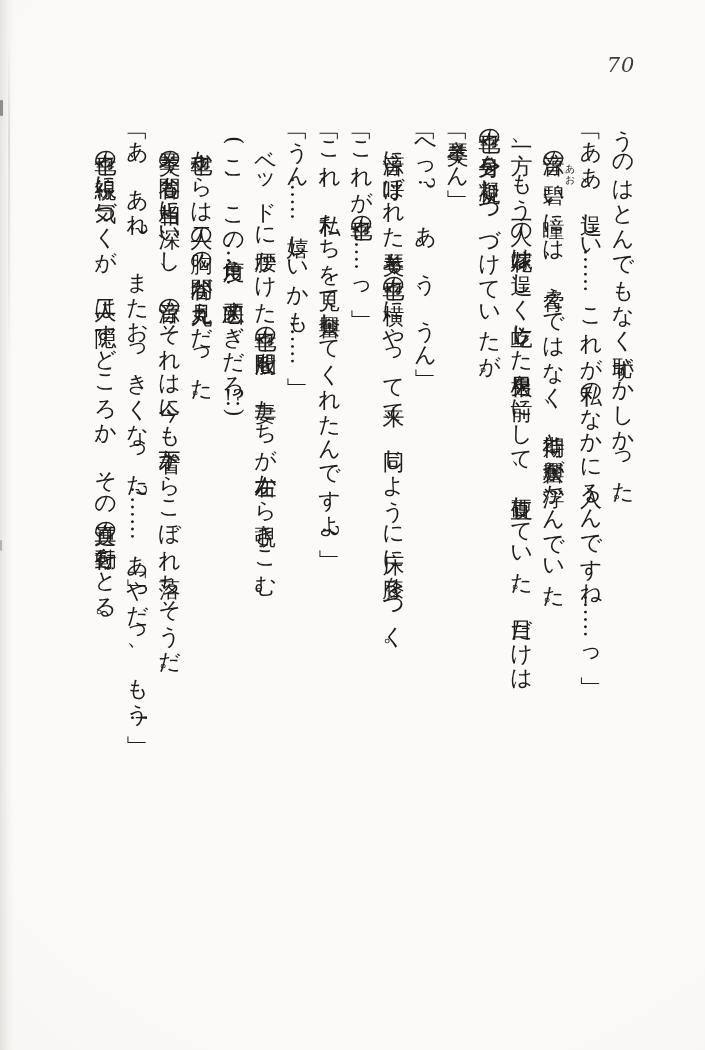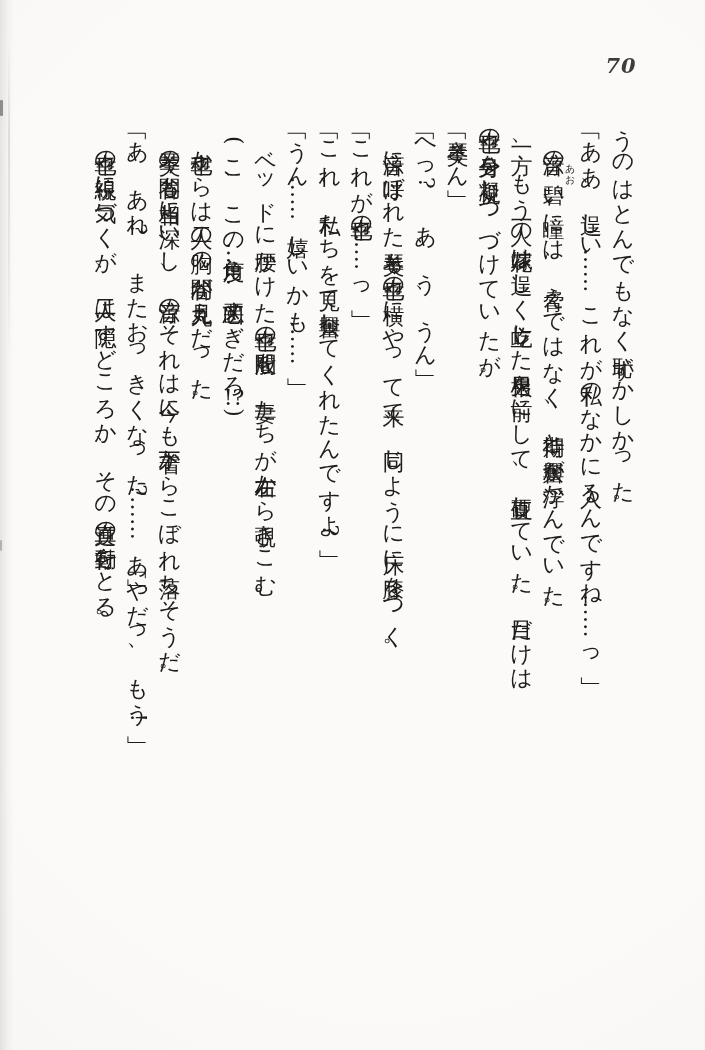--- a/index.html
+++ b/index.html
@@ -49,21 +49,20 @@
   .page-number {
     position: absolute;
     top: 53px;
     left: 601px;
     width: 40px;
     text-align: center;
     font-style: italic;
     font-size: 21px;
     color: #3c3c3c;
     letter-spacing: 1px;
-    font-weight: bold;
   }
   .text-block {
     position: absolute;
     top: 114px;
     right: 66px;
     height: 852px;
     writing-mode: vertical-rl;
     text-orientation: mixed;
     font-size: 22px;
     line-height: 32px;

